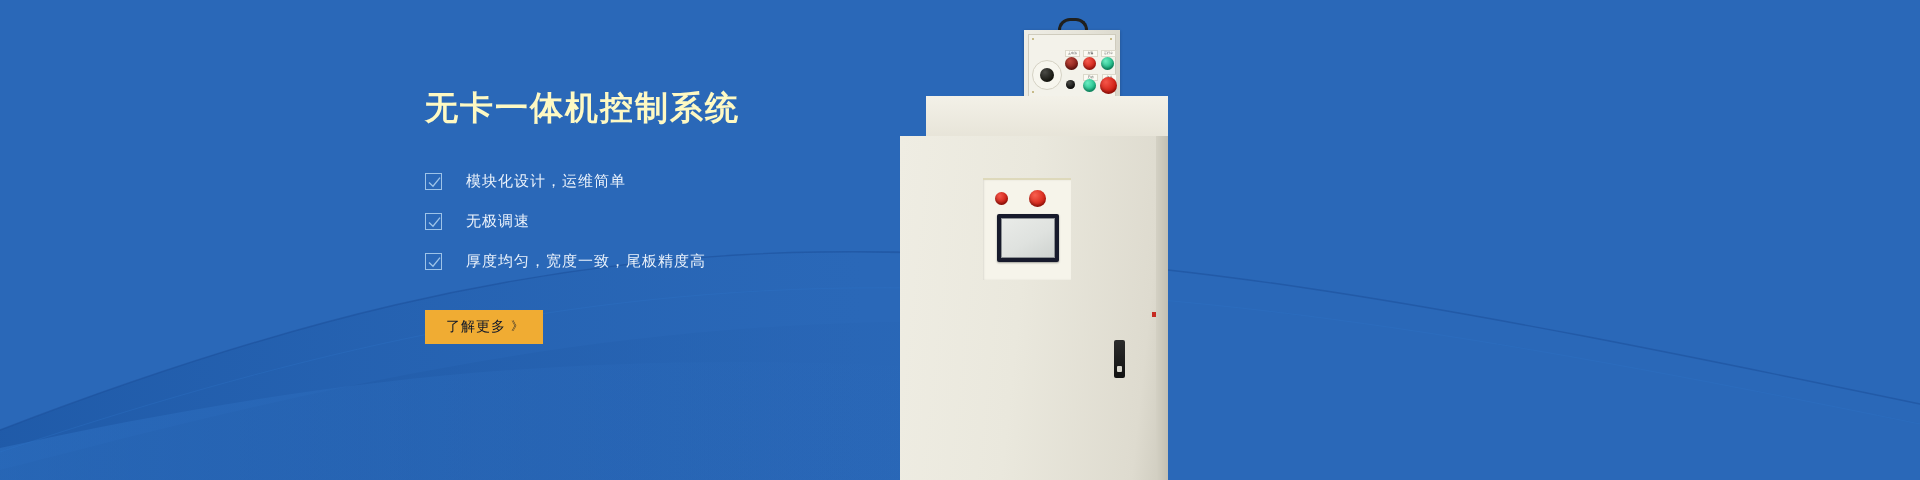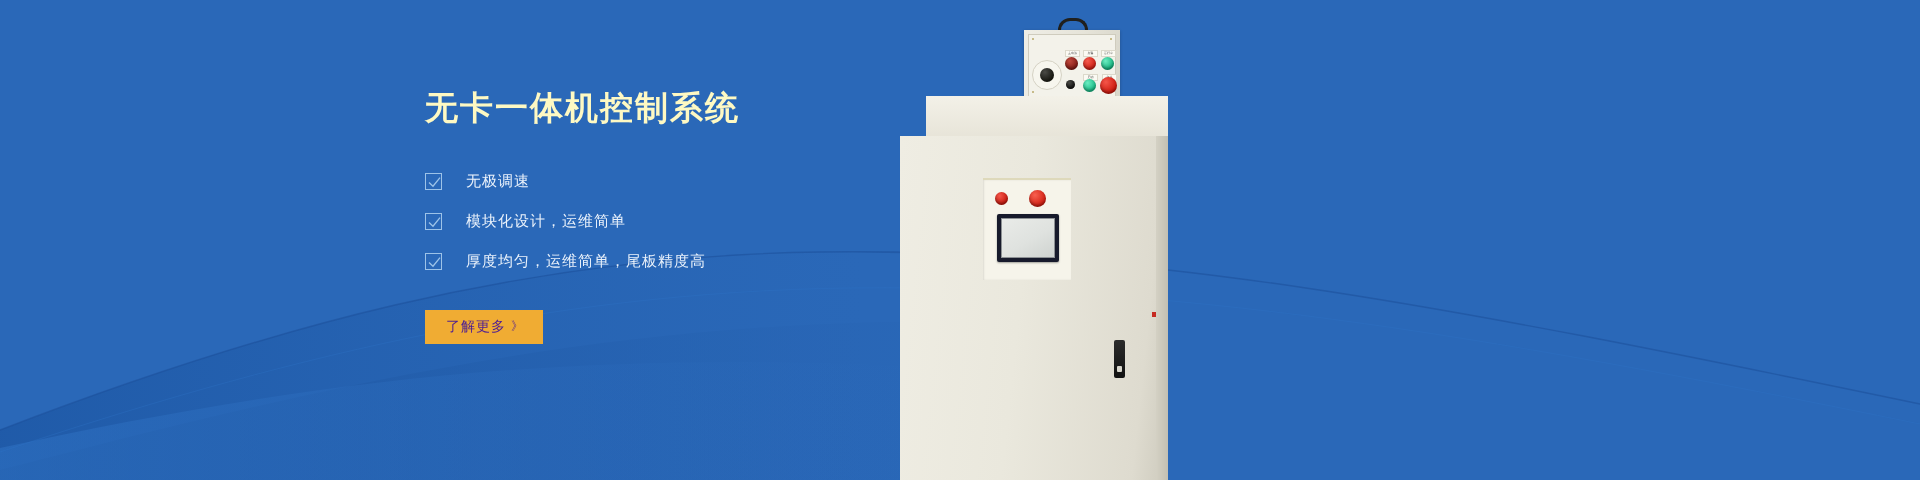--- a/index.html
+++ b/index.html
@@ -32,21 +32,21 @@
     width:17px;height:17px;flex:0 0 17px;border:1px solid #9dc3e8;
     margin-right:24px;position:relative;box-sizing:border-box;
   }
   .chk svg{position:absolute;left:1px;top:2px;}
   .bullet-text{
     font-size:15px;color:#eaf2fb;letter-spacing:1px;white-space:nowrap;
   }
   .cta{
     display:inline-flex;align-items:center;justify-content:center;
     margin-top:18px;
-    width:118px;height:34px;background:#f0ac33;color:#4c1d95;
+    width:118px;height:34px;background:#f0ac33;color:#0f172a;
     font-size:14px;letter-spacing:1px;border:none;cursor:pointer;
     text-decoration:none;
   }
   .cta .cta-label{margin-right:5px;}
   .cta .cta-arrow{font-size:12px;opacity:.95;letter-spacing:-1px;}
 
   
   .machine{position:absolute;left:900px;top:0;width:320px;height:480px;z-index:4;}
 
   
@@ -154,39 +154,39 @@
     <h1 class="hero-title">无卡一体机控制系统</h1>
 
     <ul class="bullets">
 
       <li class="bullet">
         <span class="chk">
           <svg width="15" height="13" viewBox="0 0 15 13">
             <path d="M2 6.5 L6 10.2 L13 1.6" fill="none" stroke="#9dc3e8" stroke-width="1.3"></path>
           </svg>
         </span>
-        <span class="bullet-text">无极调速</span>
+        <span class="bullet-text">模块化设计，运维简单</span>
       </li>
 
       <li class="bullet">
         <span class="chk">
           <svg width="15" height="13" viewBox="0 0 15 13">
             <path d="M2 6.5 L6 10.2 L13 1.6" fill="none" stroke="#9dc3e8" stroke-width="1.3"></path>
           </svg>
         </span>
-        <span class="bullet-text">模块化设计，运维简单</span>
+        <span class="bullet-text">无极调速</span>
       </li>
 
       <li class="bullet">
         <span class="chk">
           <svg width="15" height="13" viewBox="0 0 15 13">
             <path d="M2 6.5 L6 10.2 L13 1.6" fill="none" stroke="#9dc3e8" stroke-width="1.3"></path>
           </svg>
         </span>
-        <span class="bullet-text">厚度均匀，运维简单，尾板精度高</span>
+        <span class="bullet-text">厚度均匀，宽度一致，尾板精度高</span>
       </li>
     </ul>
 
     <a href="#" class="cta">
       <span class="cta-label">了解更多</span>
       <span class="cta-arrow">》</span>
     </a>
   </div>
 
   <div class="machine">

